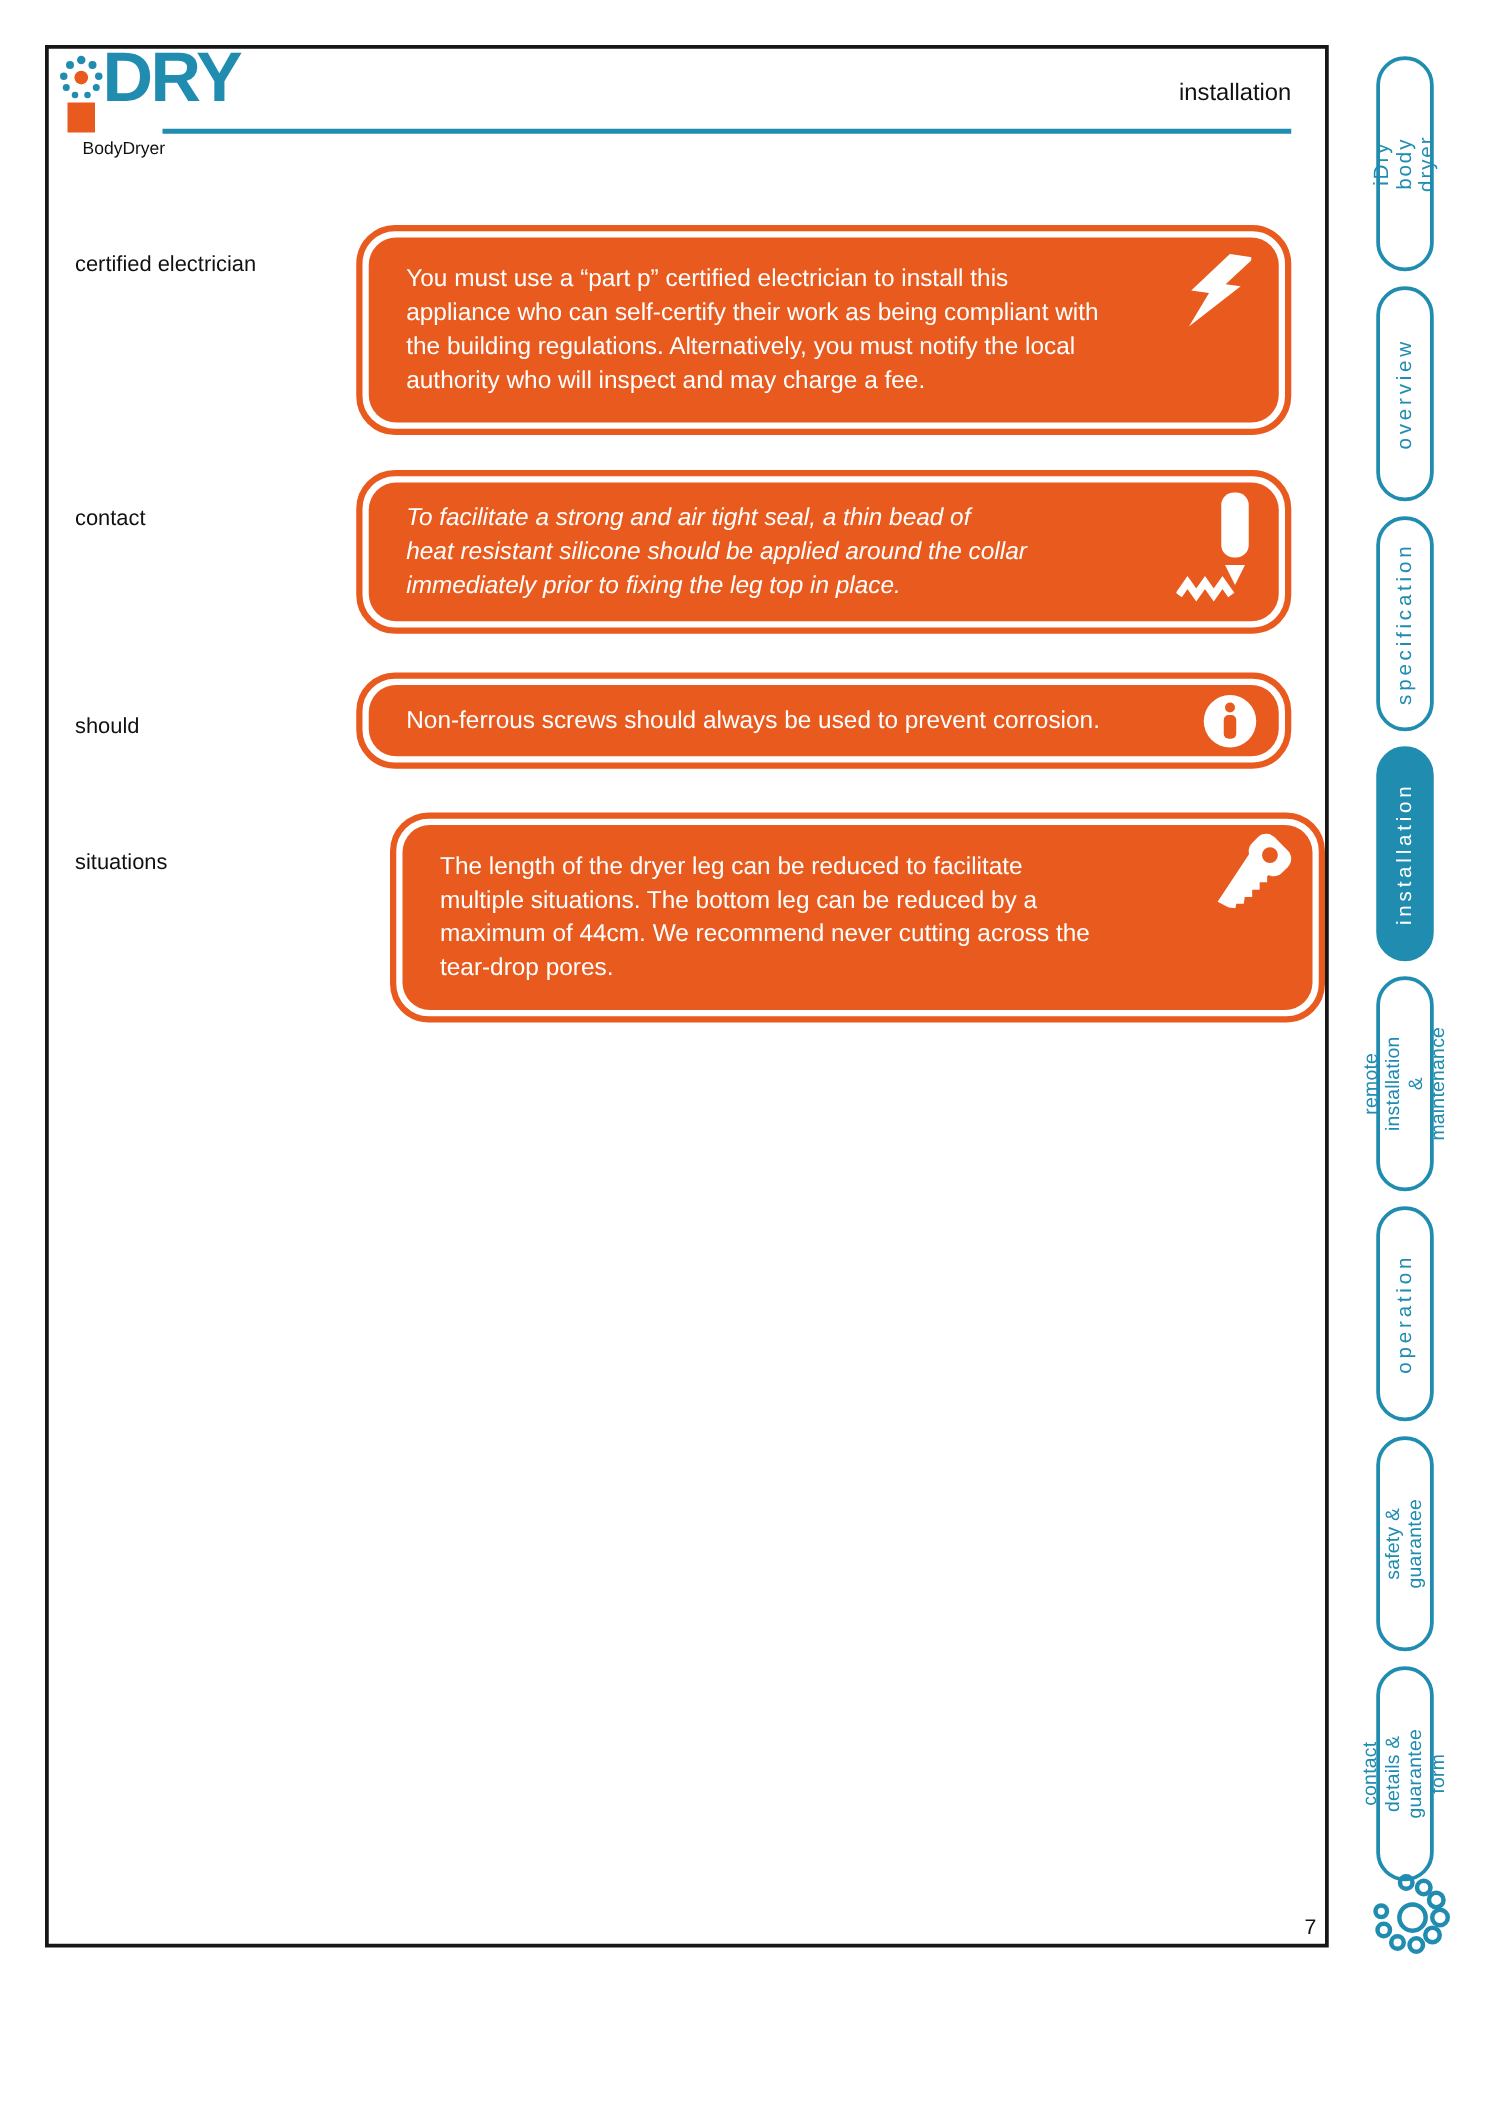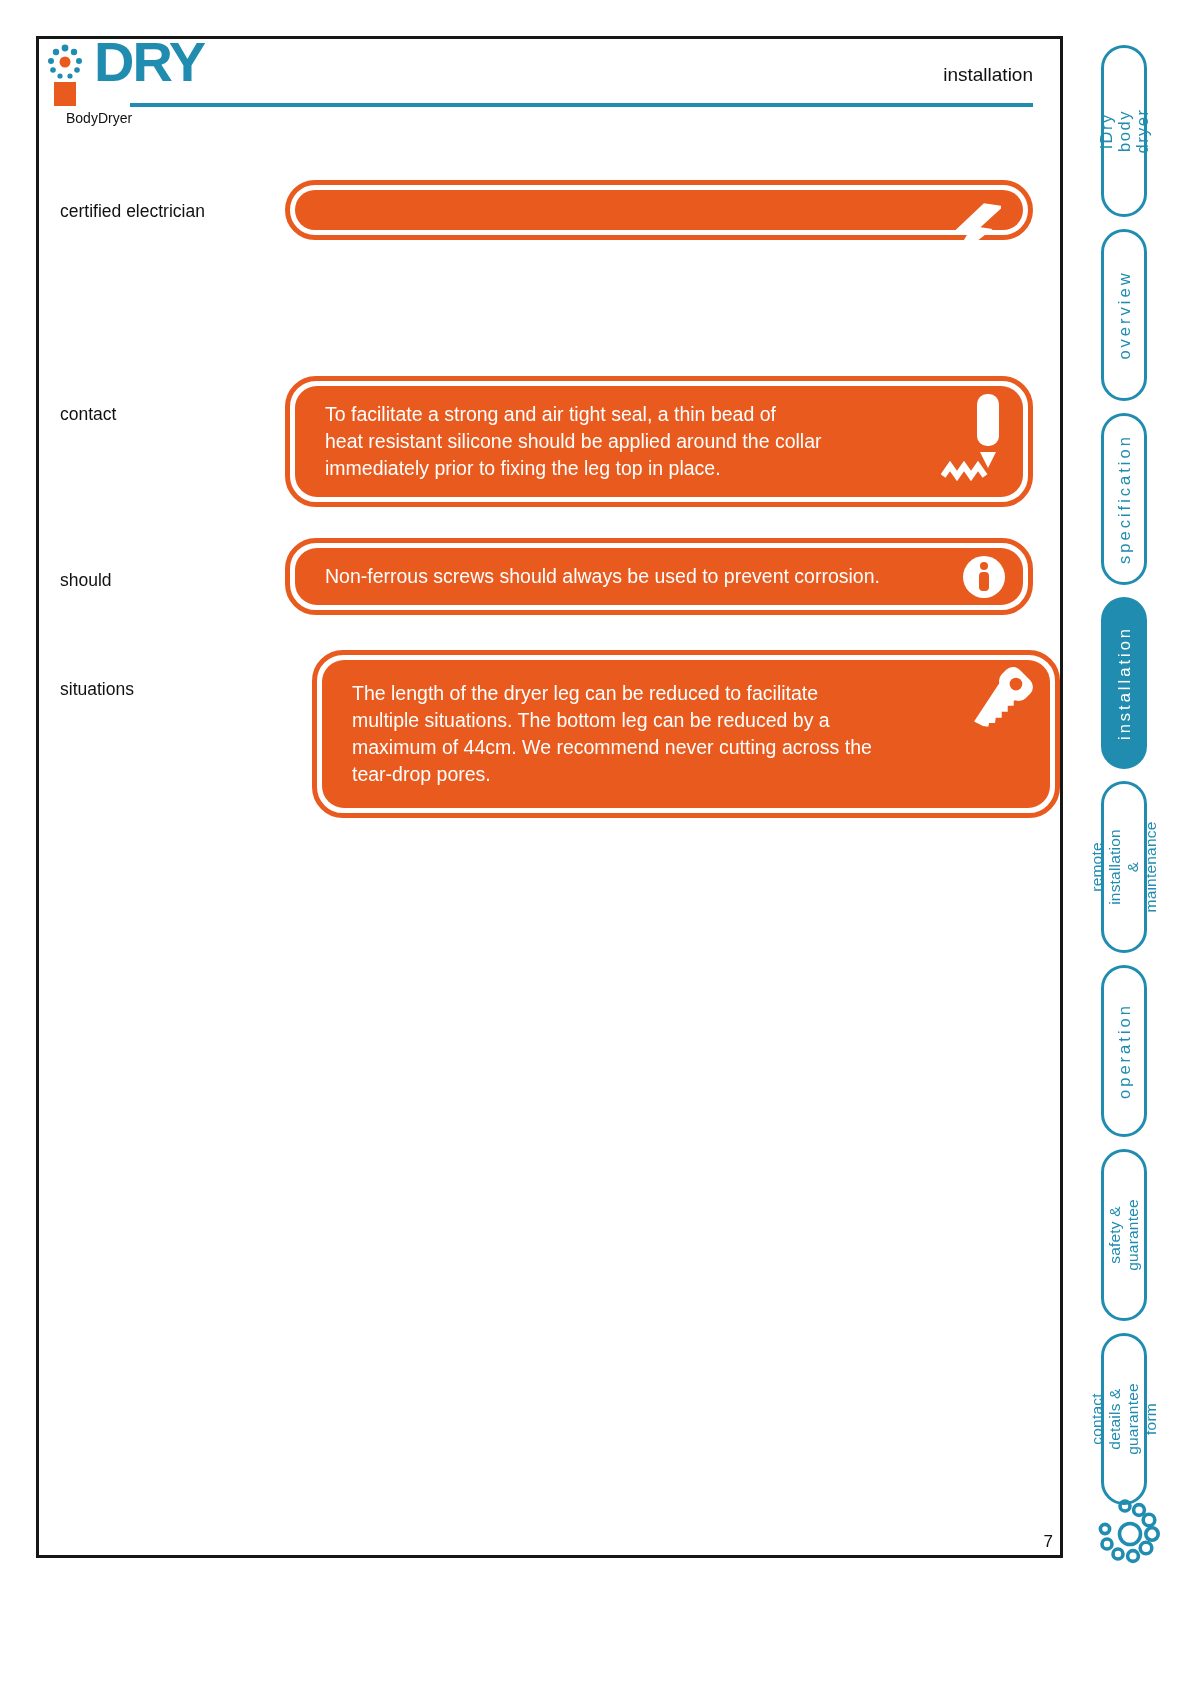--- a/index.html
+++ b/index.html
@@ -9,21 +9,21 @@
     font-family:"Liberation Sans", sans-serif; color:#111;
     overflow:hidden;
   }
   .frame {
     position:absolute; left:36px; top:36px; width:1027px; height:1522px;
     border:3px solid #161616; background:#fff;
   }
   
   .logo-mark { position:absolute; left:48px; top:42px; }
   .logo-word {
-    position:absolute; left:94px; top:34px;
+    position:absolute; left:82px; top:34px;
     font-size:56px; font-weight:bold; letter-spacing:-2px;
     color:#1F8CB0; line-height:1;text-align:right;
   }
   .logo-tagline {
     position:absolute; left:66px; top:110px; font-size:14px; color:#111;
   }
   .teal-rule {
     position:absolute; left:130px; top:103px; width:903px; height:4px;
     background:#1F8CB0;
   }
@@ -41,21 +41,21 @@
   .note-box {
     position:absolute; left:285px; width:748px;
     border:5px solid #E85A1E; border-radius:31px; background:#fff; padding:5px;
   }
   .box-0 { top:180px; } .box-1 { top:376px; } .box-2 { top:538px; } .box-3 { top:650px;margin-left:27px; }
   .note-inner {
     position:relative; background:#E85A1E; border-radius:22px;
     color:#fff; font-size:19.5px; line-height:27px;
   }
   .box-0 .note-inner, .box-3 .note-inner { padding:20px 110px 20px 30px; }
-  .box-1 .note-inner { padding:15px 56px 15px 30px; }
+  .box-1 .note-inner { padding:15px 56px 15px 30px;font-style:italic; }
   .box-2 .note-inner { padding:15px 46px 15px 30px; }
   .note-text { white-space:pre-line; }
   .note-icon { position:absolute; }
   .icon-bolt   { right:22px; top:12px; }
   .icon-tube   { right:18px; top:6px; }
   .icon-info   { right:18px; top:50%; transform:translateY(-50%); }
   .icon-saw    { right:12px; top:2px; }
   
   .info-circle { width:42px; height:42px; border-radius:50%; background:#fff; position:relative; }
   .info-dot  { position:absolute; left:17px; top:6px;  width:8px; height:8px; border-radius:50%; background:#E85A1E; }
@@ -109,20 +109,24 @@
 <div class="teal-rule"></div>
 <div class="section-title">installation</div>
 
 <div class="note-label lbl-0">certified electrician</div>
 <div class="note-label lbl-1">contact</div>
 <div class="note-label lbl-2">should</div>
 <div class="note-label lbl-3">situations</div>
 
 <div class="note-box box-0">
   <div class="note-inner">
+    <div class="note-text">You must use a “part p” certified electrician to install this
+appliance who can self-certify their work as being compliant with
+the building regulations. Alternatively, you must notify the local
+authority who will inspect and may charge a fee.</div>
     <svg class="note-icon icon-bolt" width="56" height="62" viewBox="0 0 48 56">
       <polygon fill="#fff" transform="rotate(8 24 28)" points="30,0 48,0 30,22 41,22 8,56 19,30 6,30"></polygon>
     </svg>
   </div>
 </div>
 
 <div class="note-box box-1">
   <div class="note-inner">
     <div class="note-text">To facilitate a strong and air tight seal, a thin bead of
 heat resistant silicone should be applied around the collar

